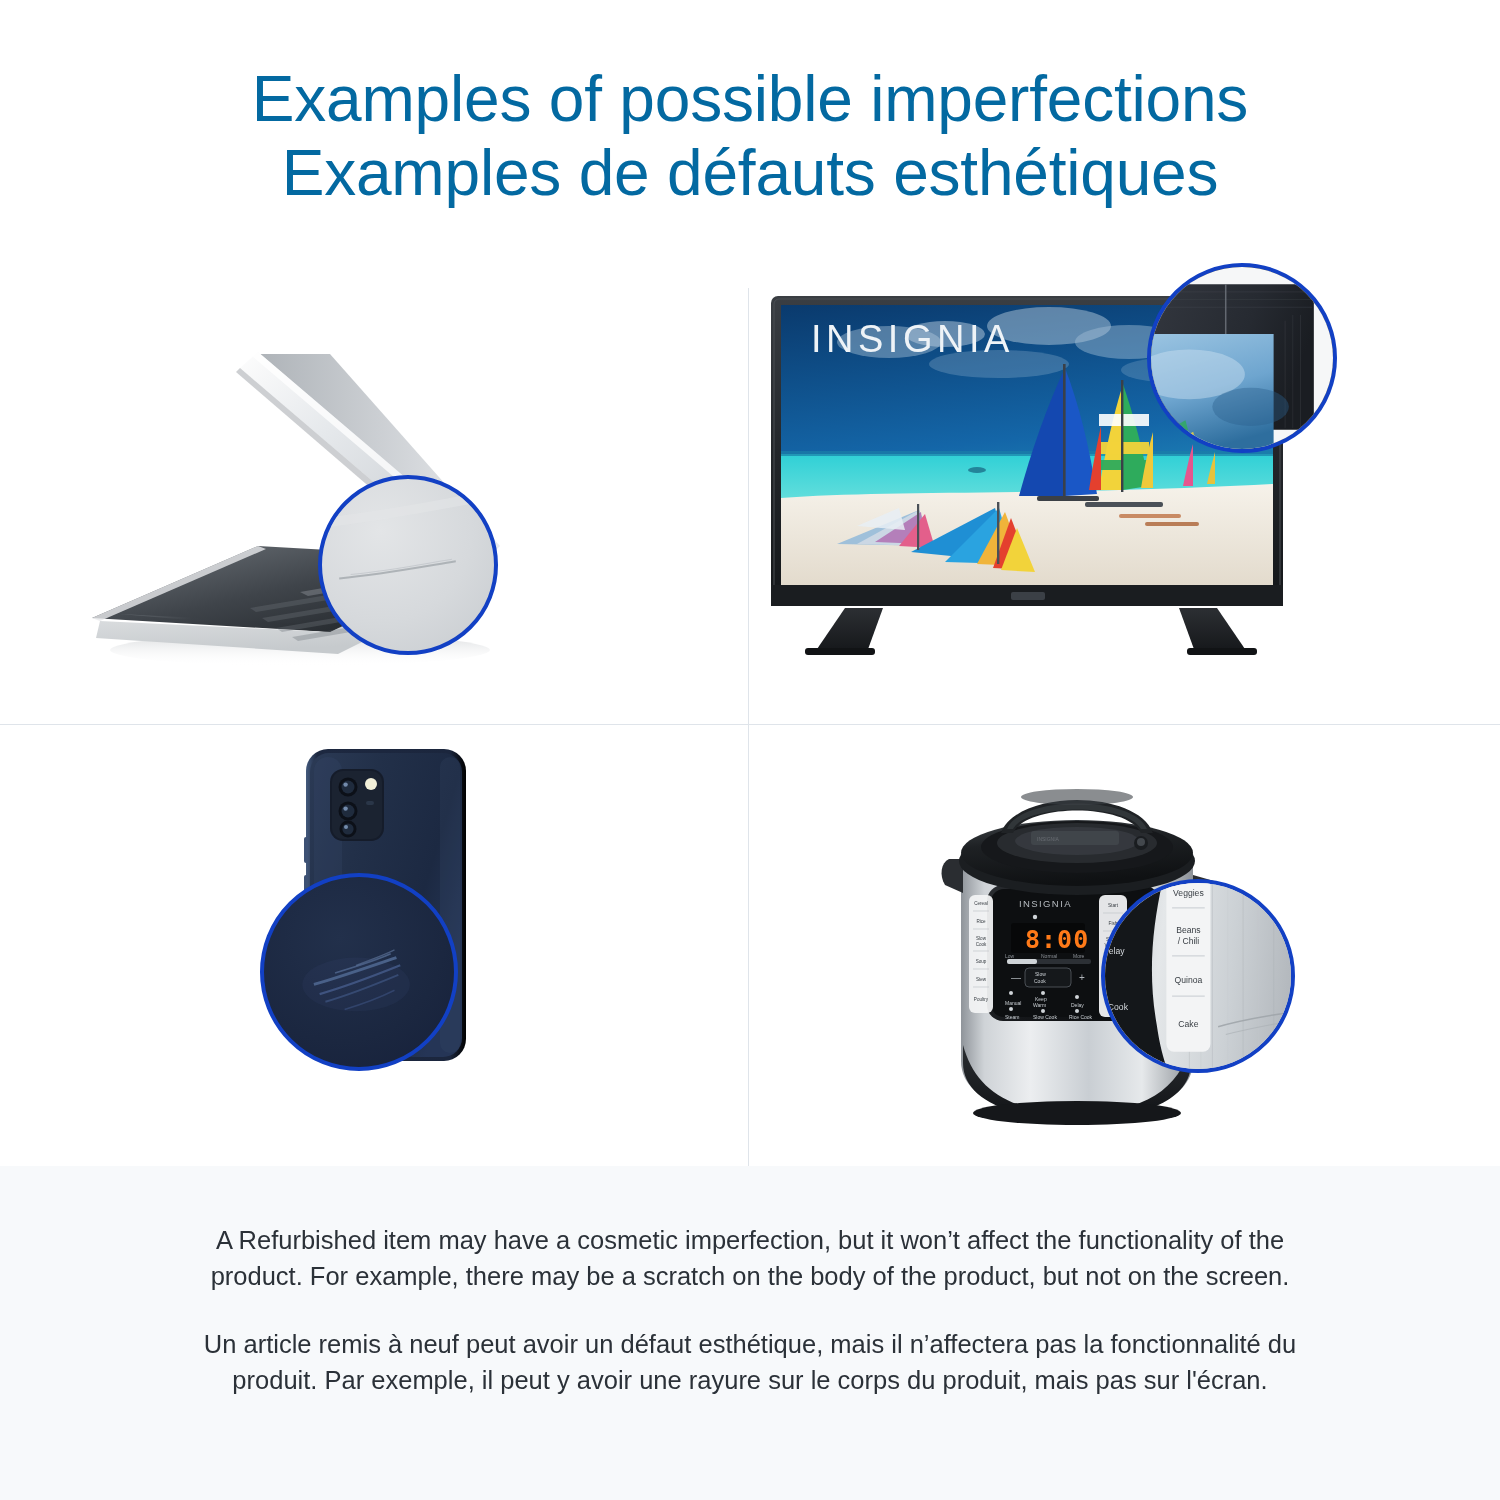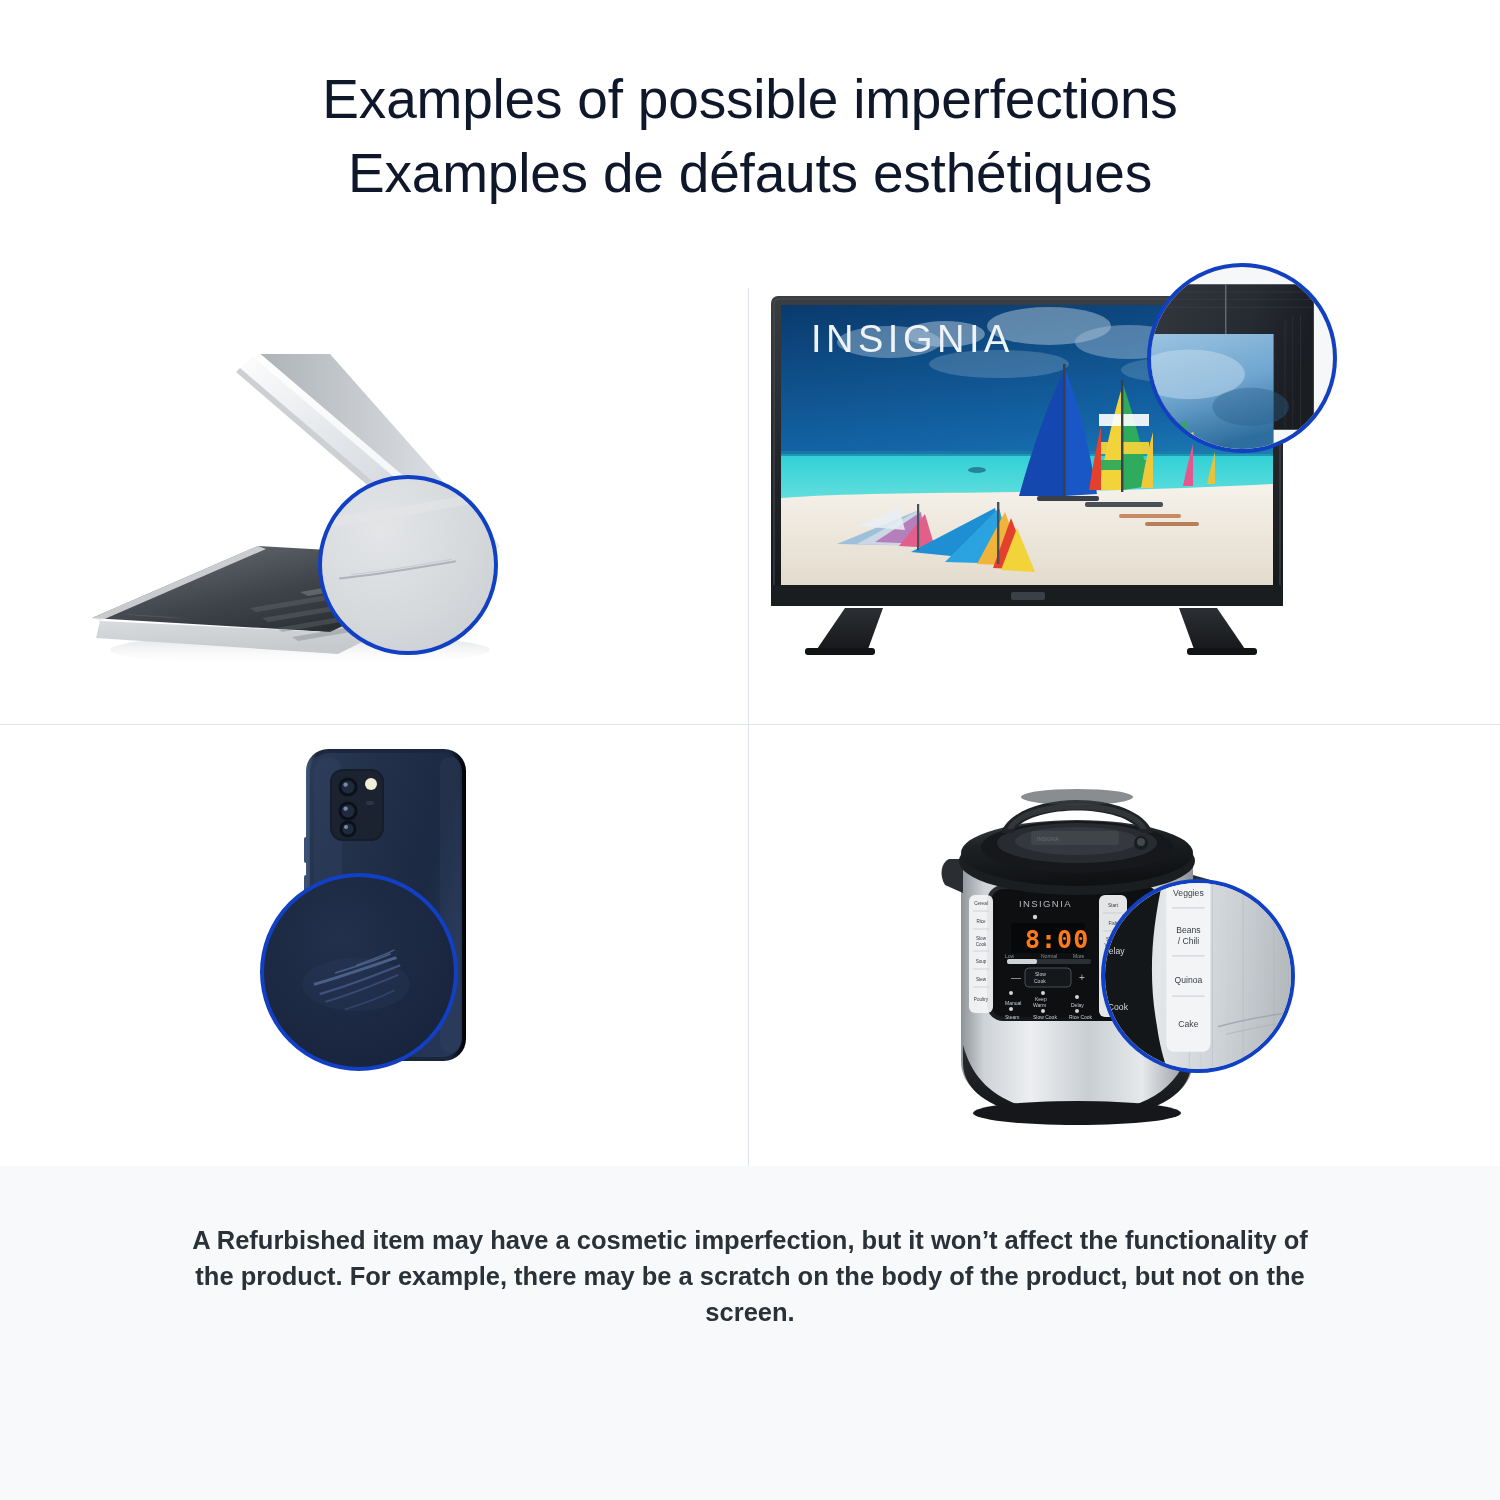--- a/index.html
+++ b/index.html
@@ -8,23 +8,23 @@
     background:#ffffff;
     font-family:"Liberation Sans", sans-serif;
     overflow:hidden;
     position:relative;
   }
   #page{position:relative;width:1500px;height:1500px;background:#fff;}
 
   
   .title-block{position:absolute;left:0;top:62px;width:1500px;text-align:center;}
   .title-line{
-    font-size:55px;
+    font-size:64px;
     line-height:74px;
-    color:#0f172a;
+    color:#0369a1;
     font-weight:400;
     letter-spacing:-0.2px;
     white-space:nowrap;
   }
 
   
   .grid{position:absolute;left:0;top:246px;width:1500px;height:920px;}
   .hdiv{position:absolute;left:0;top:478px;width:1500px;height:1px;background:#dfe4ea;}
   .vdiv{position:absolute;left:748px;top:42px;width:1px;height:878px;background:#dfe4ea;}
   .cell{position:absolute;overflow:hidden;}
@@ -36,21 +36,21 @@
   
   .panel{
     position:absolute;left:0;top:1166px;width:1500px;height:334px;
     background:#f7f9fb;
   }
   .panel-inner{padding:56px 190px 0 190px;text-align:center;}
   .para{
     font-size:25.5px;
     line-height:36px;
     color:#2b3138;
-    font-weight:700;
+    font-weight:400;
   }
   .para + .para{margin-top:32px;}
 
   
   .ring{
     position:absolute;border-radius:50%;
     border:4px solid #1240c4;
     overflow:hidden;
   }
 </style>
@@ -542,16 +542,17 @@
           <path d="M126,158 C146,153 166,149 188,145" stroke="#abb0b5" stroke-width="1.1" fill="none" opacity="0.7"></path>
         </svg>
       </div>
     </div>
 
   </div>
 
   <div class="panel">
     <div class="panel-inner">
       <p class="para">A Refurbished item may have a cosmetic imperfection, but it won’t affect the functionality of the product. For example, there may be a scratch on the body of the product, but not on the screen.</p>
+      <p class="para">Un article remis à neuf peut avoir un défaut esthétique, mais il n’affectera pas la fonctionnalité du produit. Par exemple, il peut y avoir une rayure sur le corps du produit, mais pas sur l'écran.</p>
     </div>
   </div>
 
 </div>
 
 </body></html>

